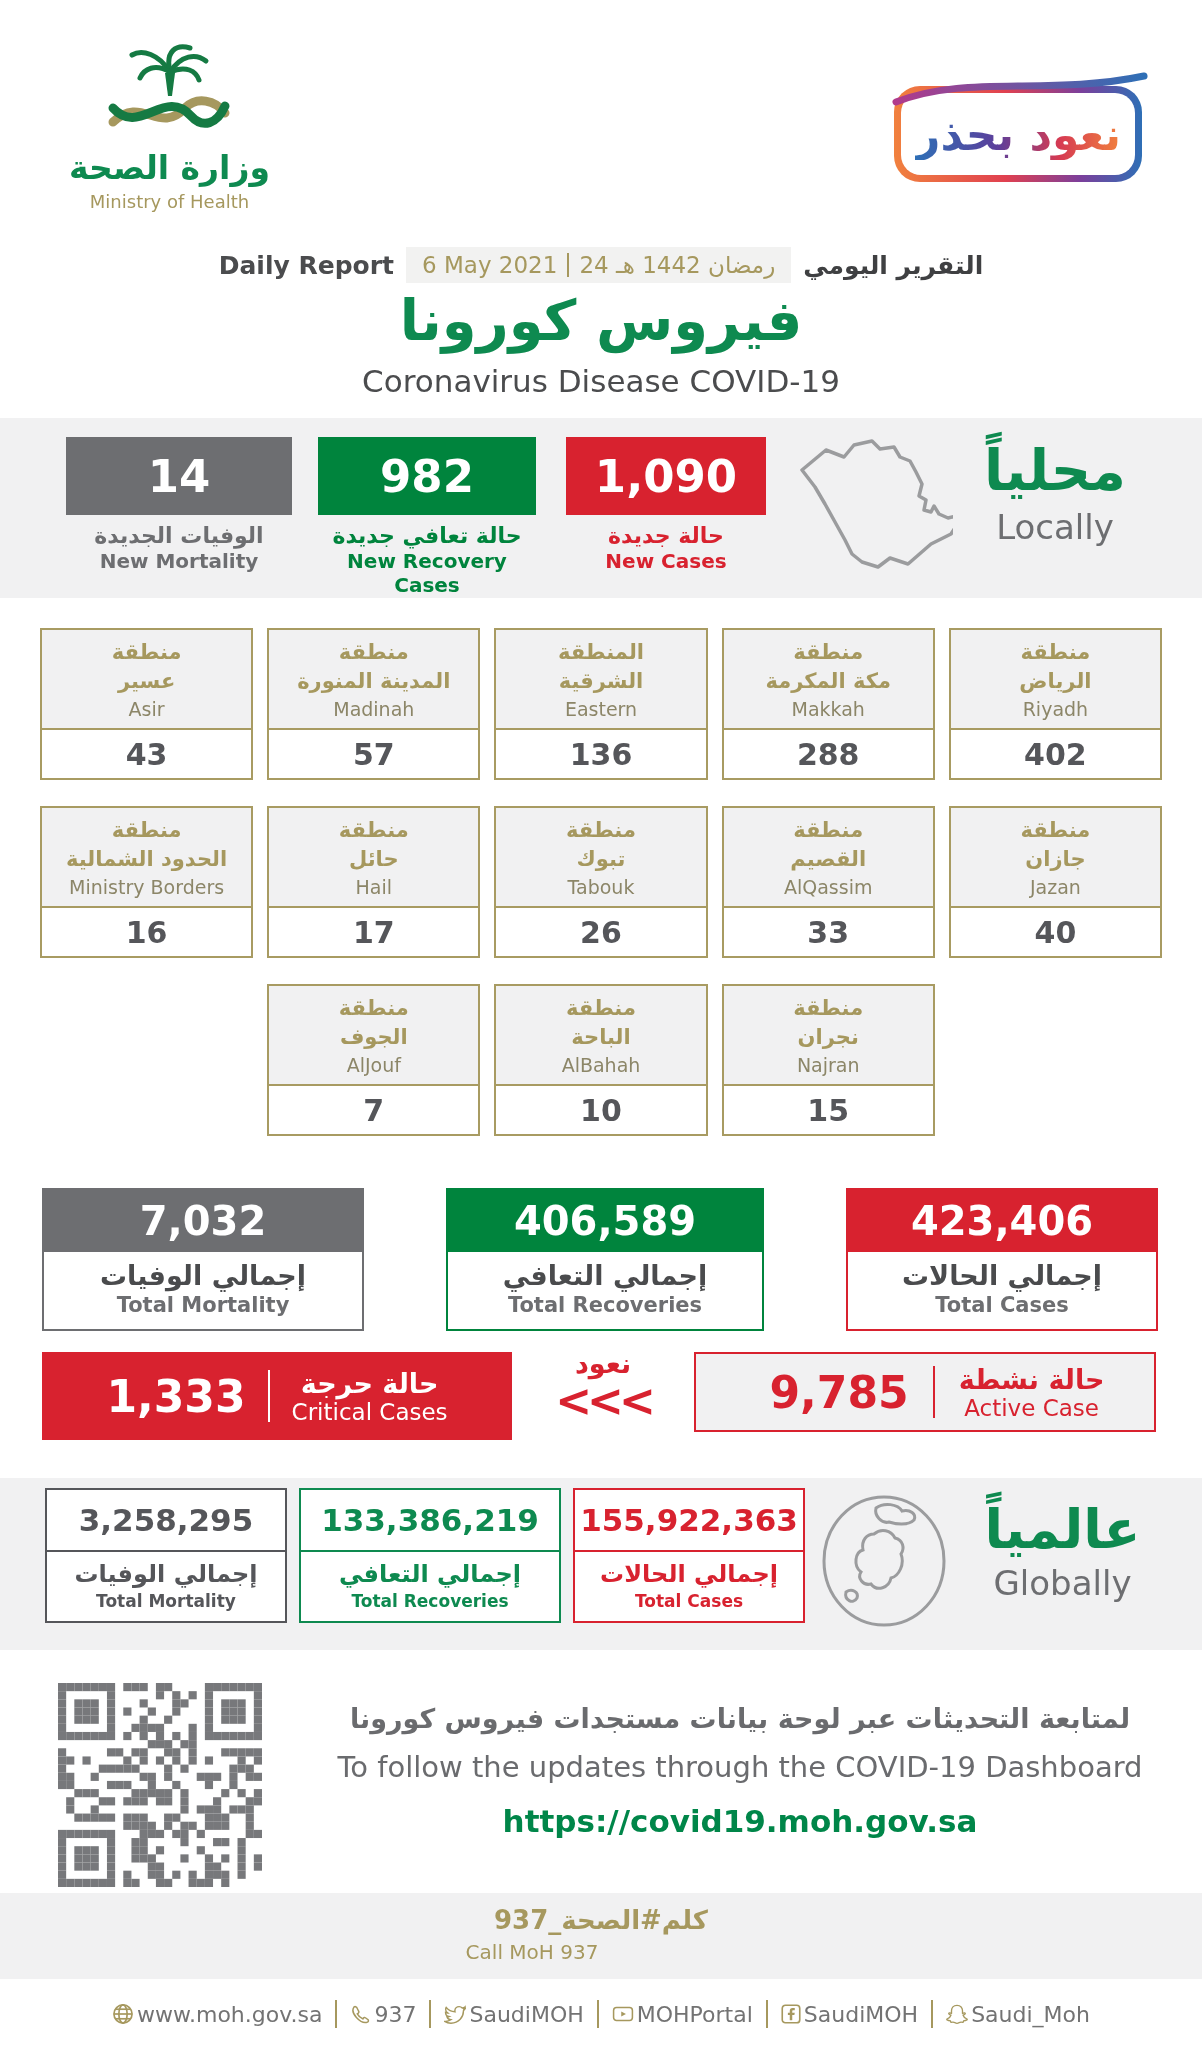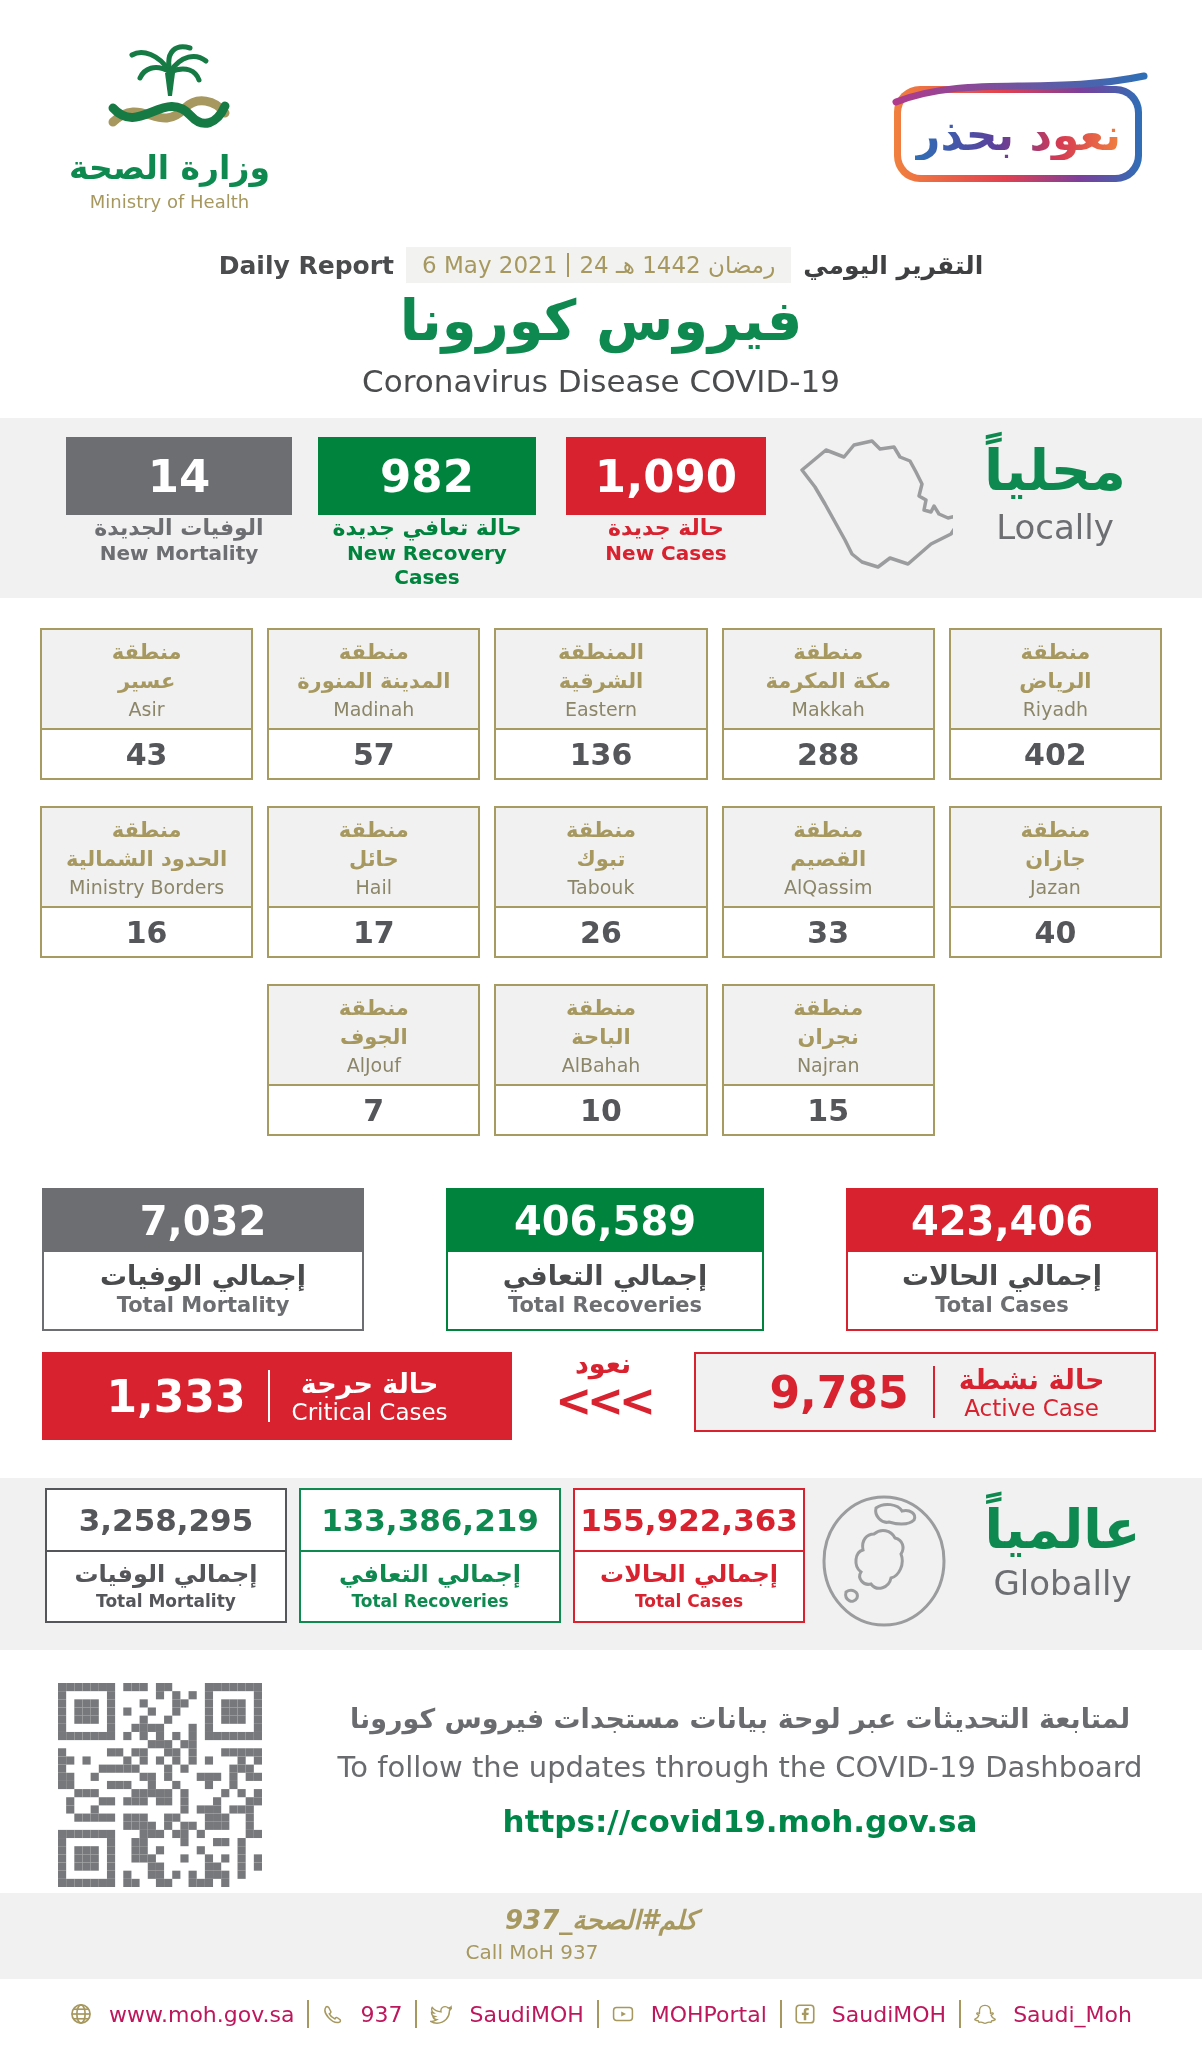--- a/index.html
+++ b/index.html
@@ -37,21 +37,21 @@
   
   .band { position:absolute; left:0; width:1202px; background:#F1F1F2; }
   .band-locally { top:418px; height:180px; }
   .band-globally { top:1478px; height:172px; }
   .band-callmoh { top:1893px; height:86px; }
 
   
   .lstat { position:absolute; text-align:center; }
   .lstat-box { height:78px; display:flex; align-items:center; justify-content:center;
                color:#fff; font-size:45px; font-weight:bold; }
-  .lstat-ar { font-size:22px; font-weight:bold; }
+  .lstat-ar { font-size:22px; font-weight:bold; margin-top:8px; }
   .lstat-en { font-size:20px; font-weight:bold; margin-top:1px; }
 
   .map-sa { position:absolute; left:788px; top:430px; }
   .locally-head { position:absolute; left:940px; top:438px; width:230px; text-align:center; }
   .locally-ar { color:#0E8A50; font-size:56px; font-weight:bold; direction:rtl; }
   .locally-en { color:#6D6E71; font-size:34px; margin-top:4px; }
 
   
   .regions { position:absolute; left:40px; top:628px; width:1122px;
              display:grid; grid-template-columns:repeat(5,1fr); column-gap:14px; row-gap:26px; }
@@ -108,28 +108,28 @@
   .qr { position:absolute; left:58px; top:1683px; }
   .dash-ar { position:absolute; left:300px; top:1703px; width:880px; text-align:center;
              color:#6A6B6E; font-size:27px; font-weight:bold; direction:rtl; }
   .dash-en { position:absolute; left:300px; top:1750px; width:880px; text-align:center;
              color:#6A6B6E; font-size:29px; }
   .dash-url { position:absolute; left:300px; top:1803px; width:880px; text-align:center;
               color:#008649; font-size:31px; font-weight:bold; text-decoration:none; display:block; }
 
   
   .call-ar { position:absolute; left:0; top:1905px; width:1202px; text-align:center;
-             color:#A6985E; font-size:26px; font-weight:bold; direction:rtl;font-style:italic; }
+             color:#A6985E; font-size:26px; font-weight:bold; direction:rtl; }
   .call-en { position:absolute; left:0; top:1940px; width:1064px; text-align:center;
              color:#A6985E; font-size:20px; }
 
   
   .footer { position:absolute; left:0; top:2000px; width:1202px;
             display:flex; align-items:center; justify-content:center; gap:13px; }
-  .flink { display:flex; align-items:center; gap:17px; color:#be185d; font-size:22px; cursor:pointer; }
+  .flink { display:flex; align-items:center; gap:3px; color:#737373; font-size:22px; cursor:pointer; }
   .fsep { width:2px; height:28px; background:#A6985E; }
 </style>
 </head>
 <body>
 
 <div class="page">
 
   <div class="logo-block">
     <svg width="150" height="100" viewBox="0 0 150 100">
       <g fill="none" stroke="#157A43" stroke-width="5" stroke-linecap="round">

